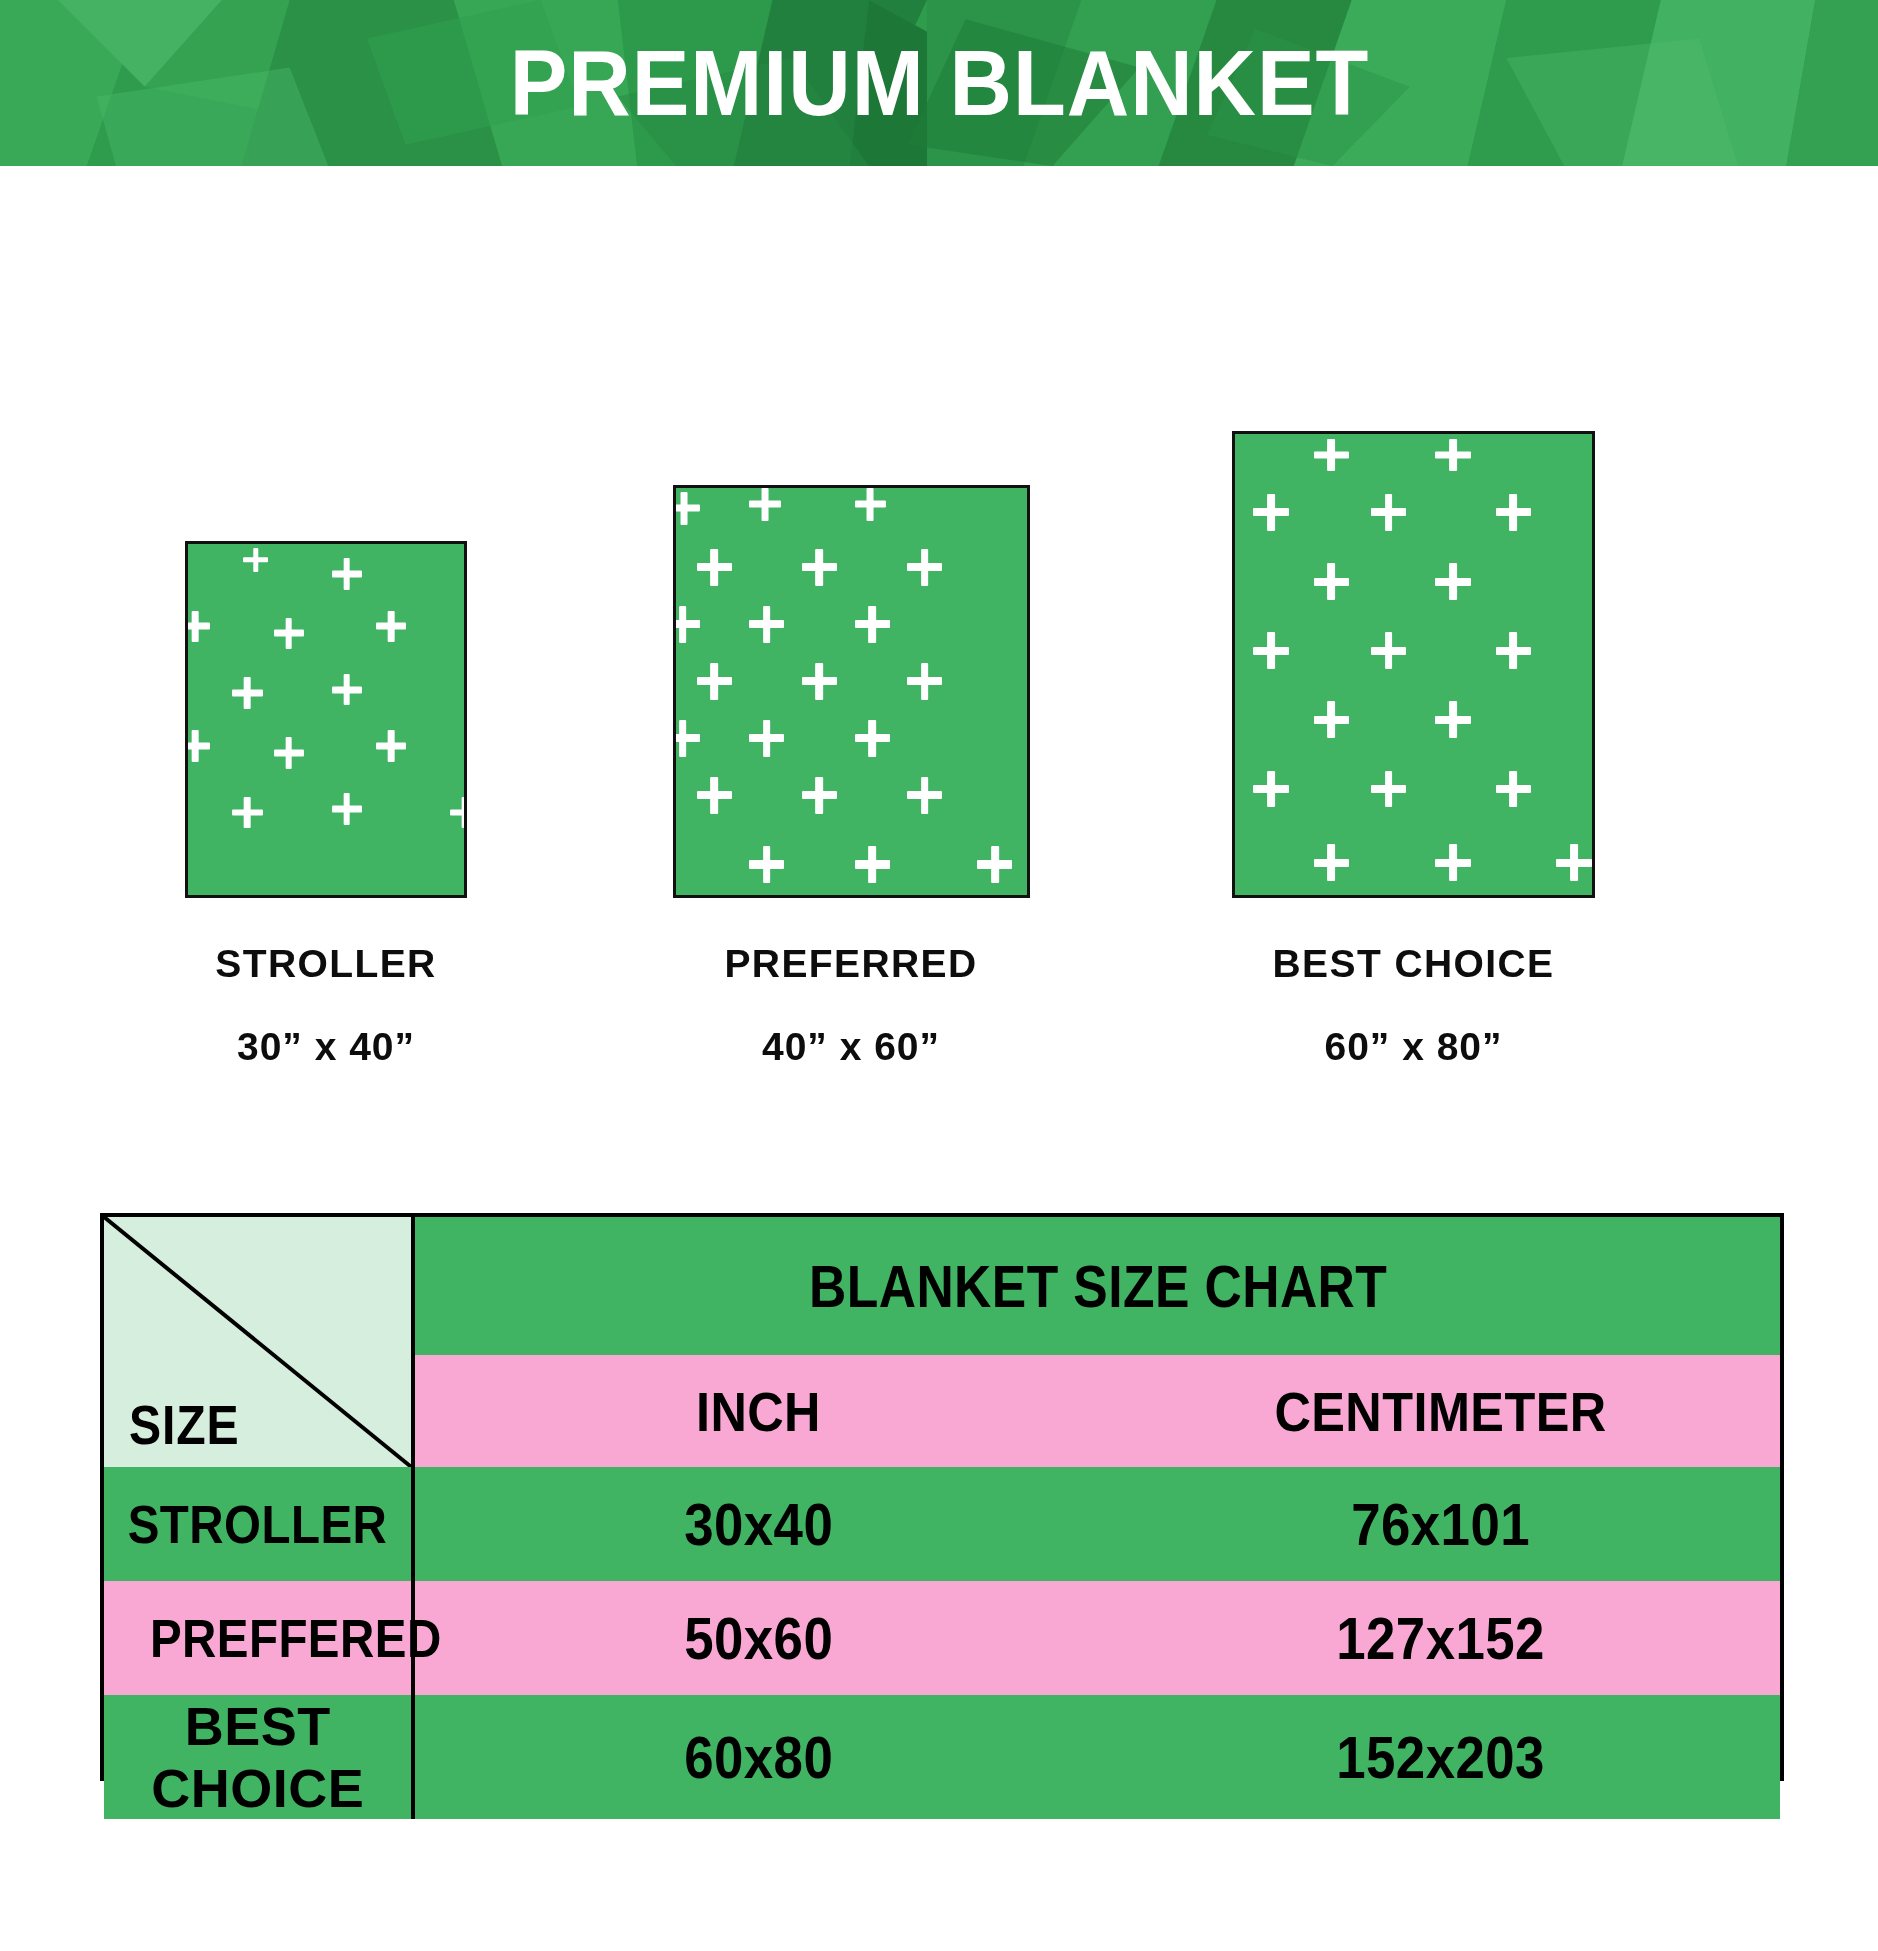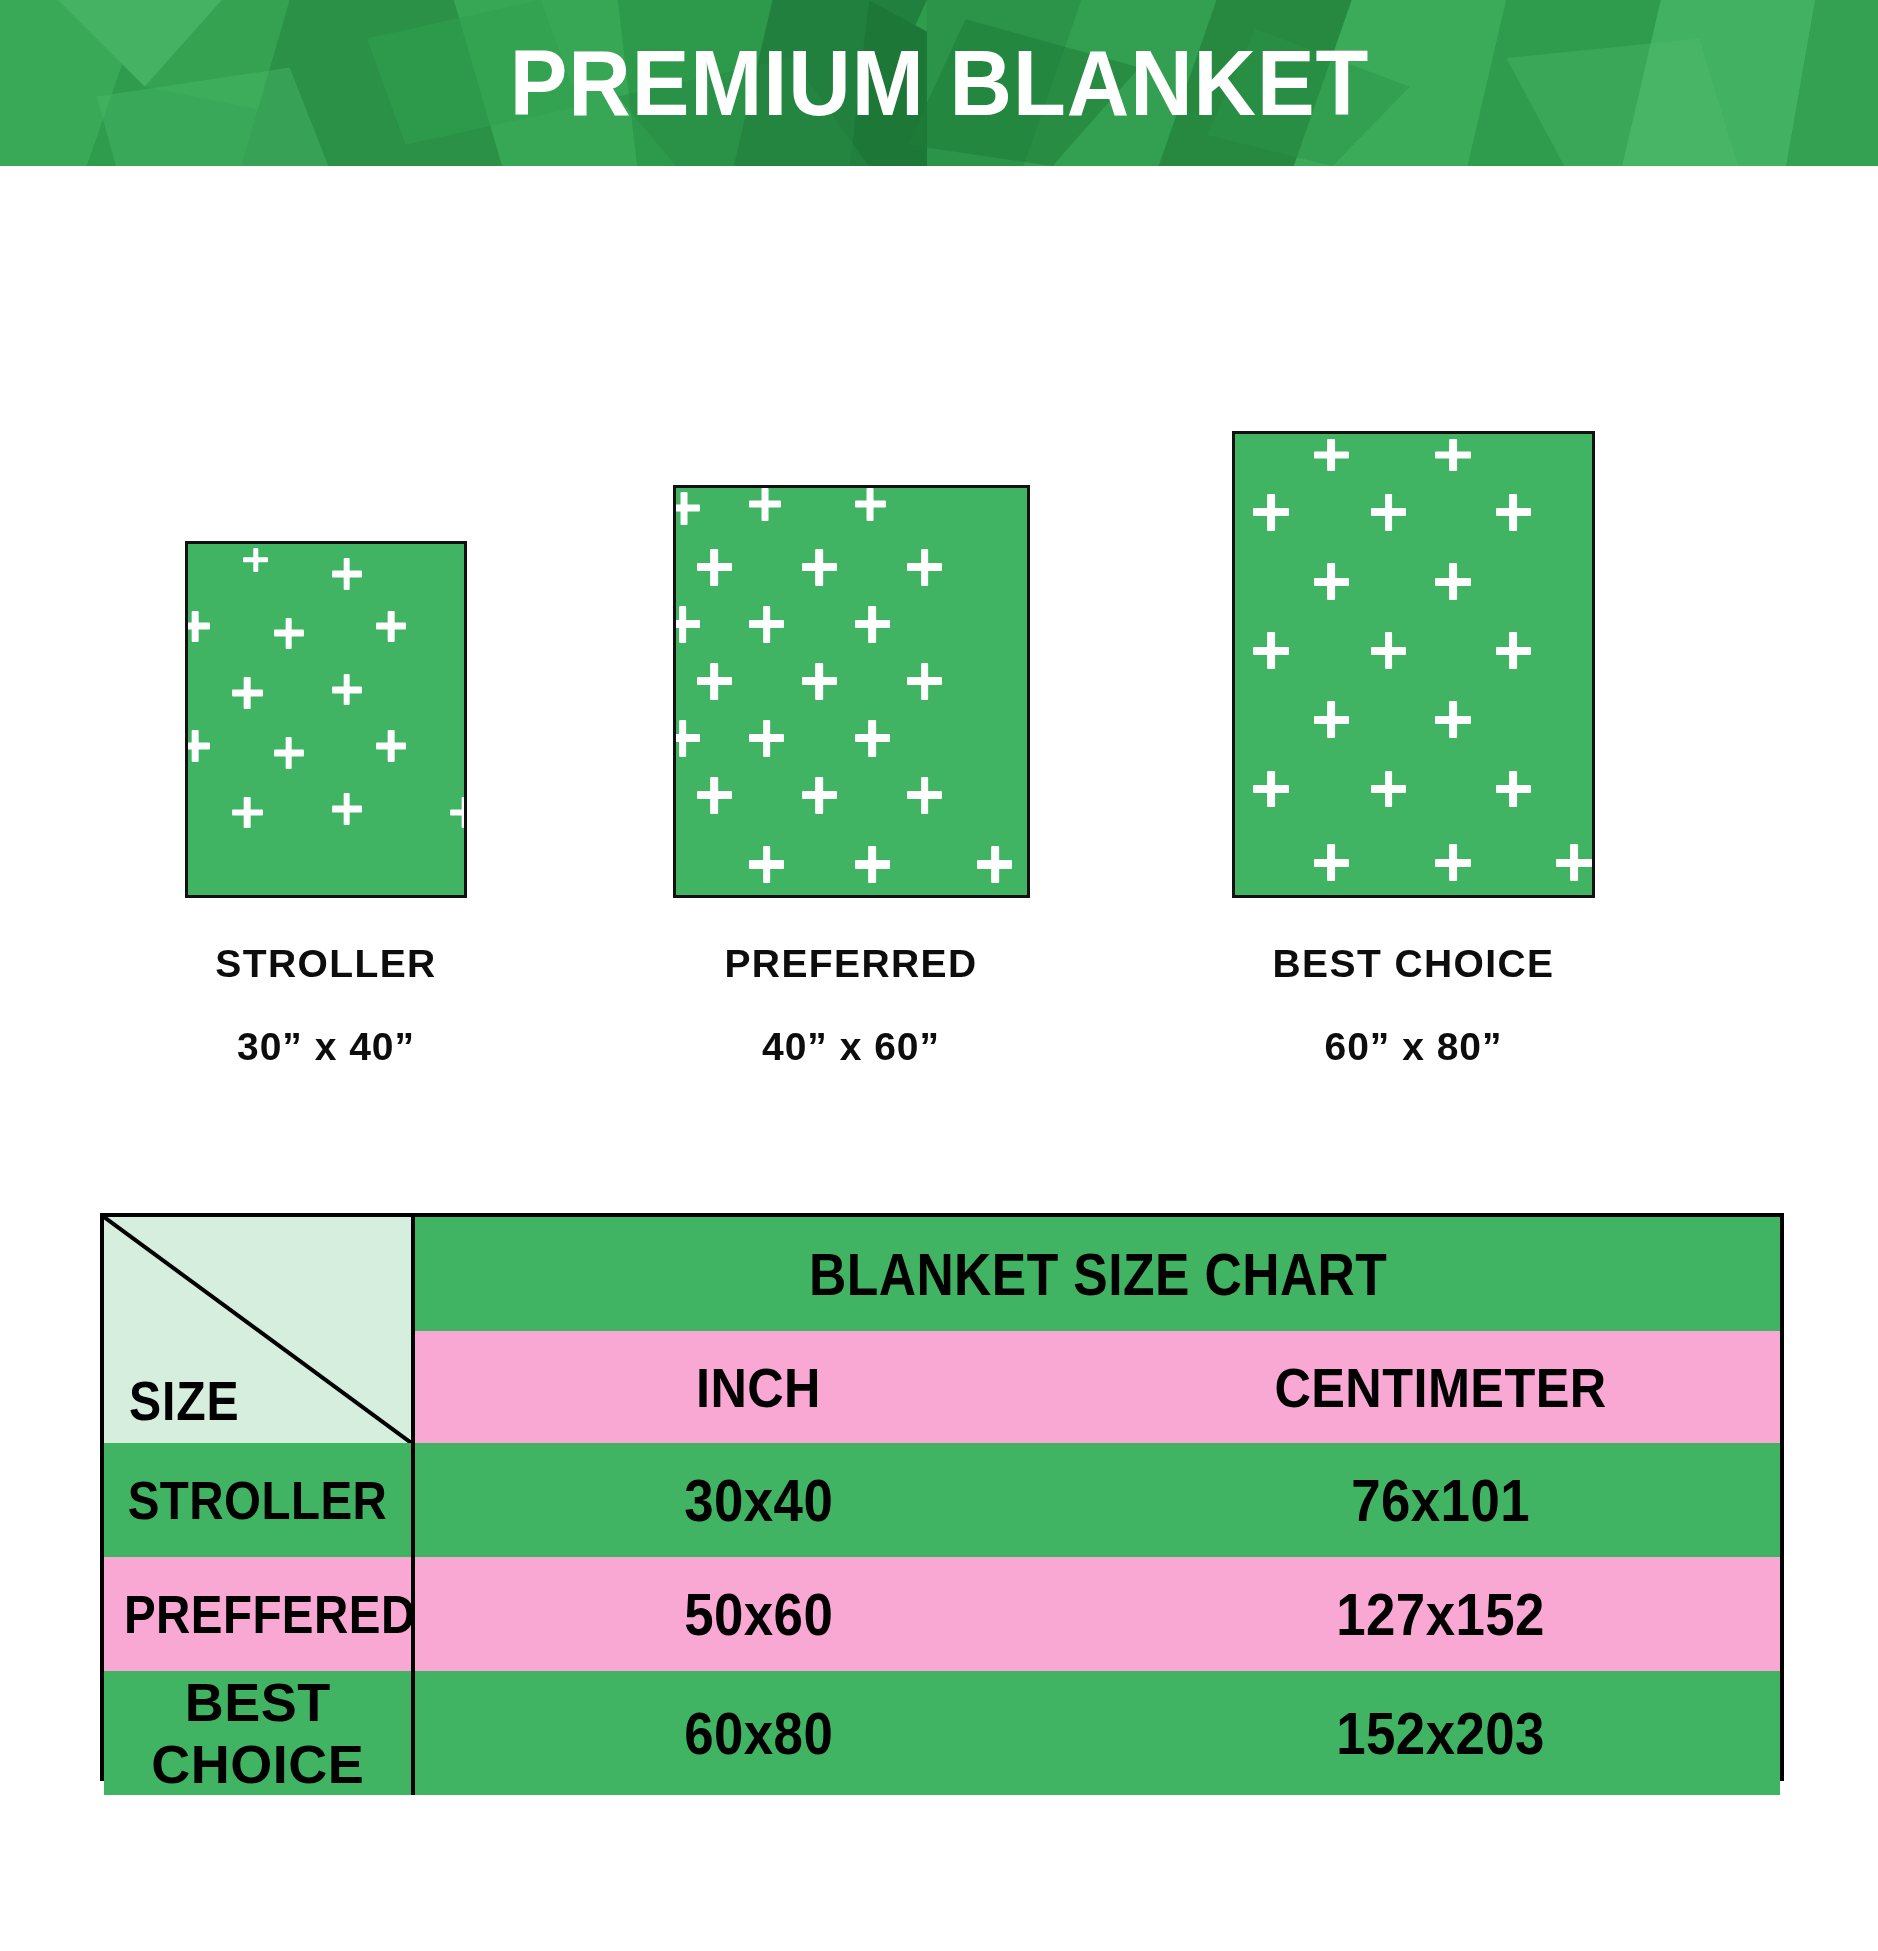--- a/index.html
+++ b/index.html
@@ -327,21 +327,21 @@
     </colgroup>
     <tbody>
 
       <tr>
         <td class="corner-cell divider-cell" rowspan="2">
           <svg class="diag" viewBox="0 0 320 234" preserveAspectRatio="none">
             <line x1="0" y1="0" x2="320" y2="234" stroke="#000000" stroke-width="4" vector-effect="non-scaling-stroke"></line>
           </svg>
           <span class="corner-label">SIZE</span>
         </td>
-        <td class="c-green title-cell" colspan="2" style="height:114px;">
+        <td class="c-green title-cell" colspan="2" style="height:138px;">
           <span>BLANKET SIZE CHART</span>
         </td>
       </tr>
 
       <tr>
         <td class="c-mint subhead-cell" style="height:112px;">
           <span>INCH</span>
         </td>
         <td class="c-mint subhead-cell" style="height:112px;">
           <span>CENTIMETER</span>
@@ -354,21 +354,21 @@
         </td>
         <td class="c-green row-val">
           <span>30x40</span>
         </td>
         <td class="c-green row-val">
           <span>76x101</span>
         </td>
       </tr>
 
       <tr>
-        <td class="c-mint row-label divider-cell" style="height:114px;">
+        <td class="c-mint row-label divider-cell" style="height:114px;padding-left:26px;">
           <span>PREFFERED</span>
         </td>
         <td class="c-mint row-val">
           <span>50x60</span>
         </td>
         <td class="c-mint row-val">
           <span>127x152</span>
         </td>
       </tr>
 

